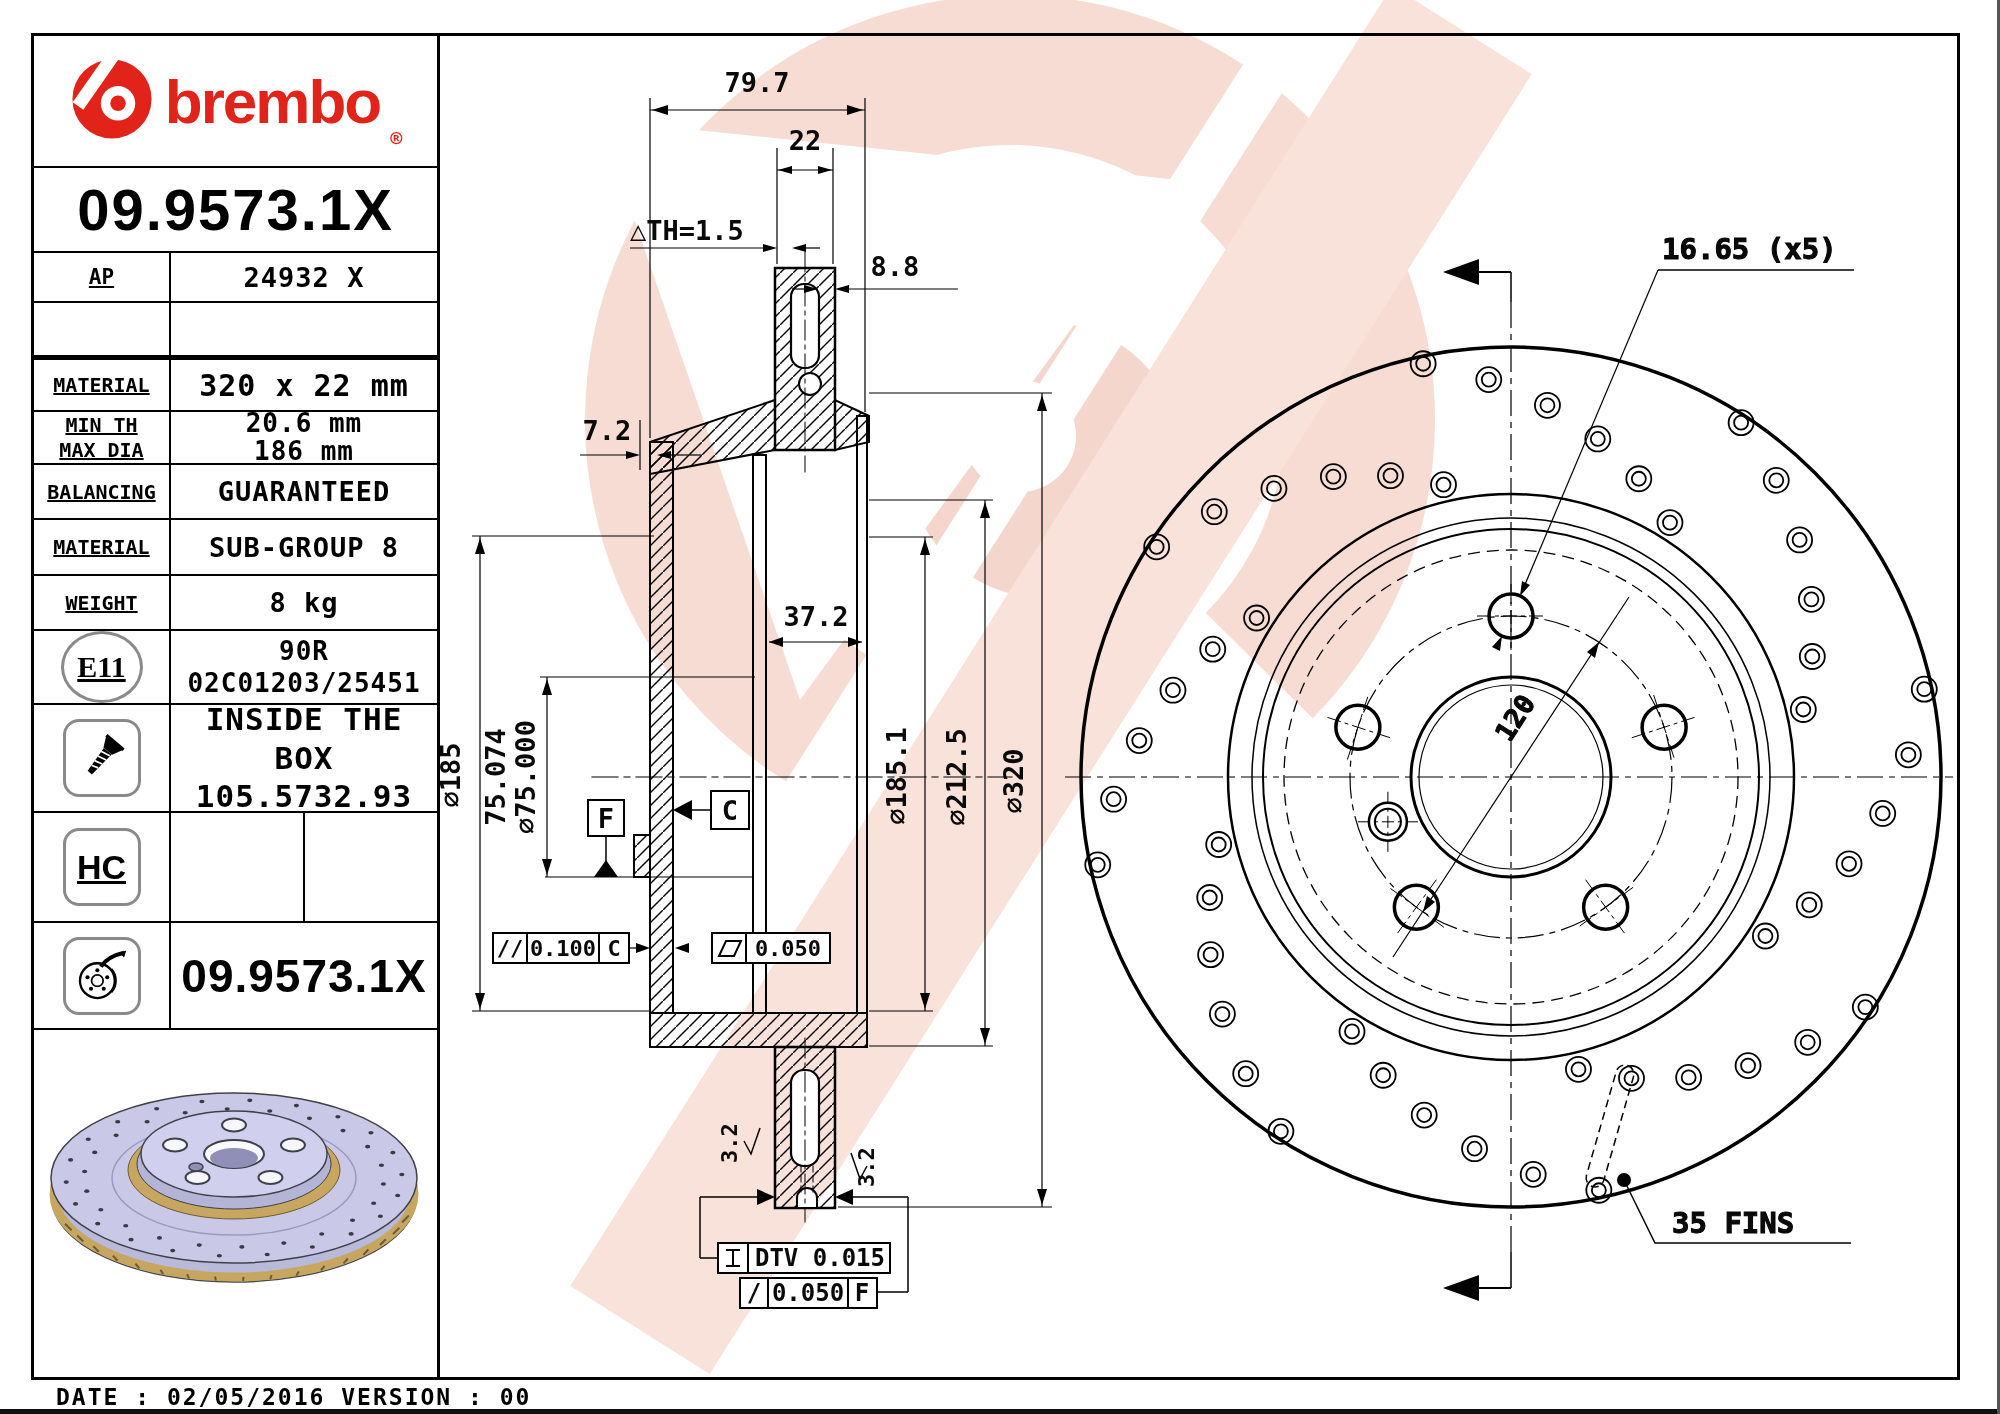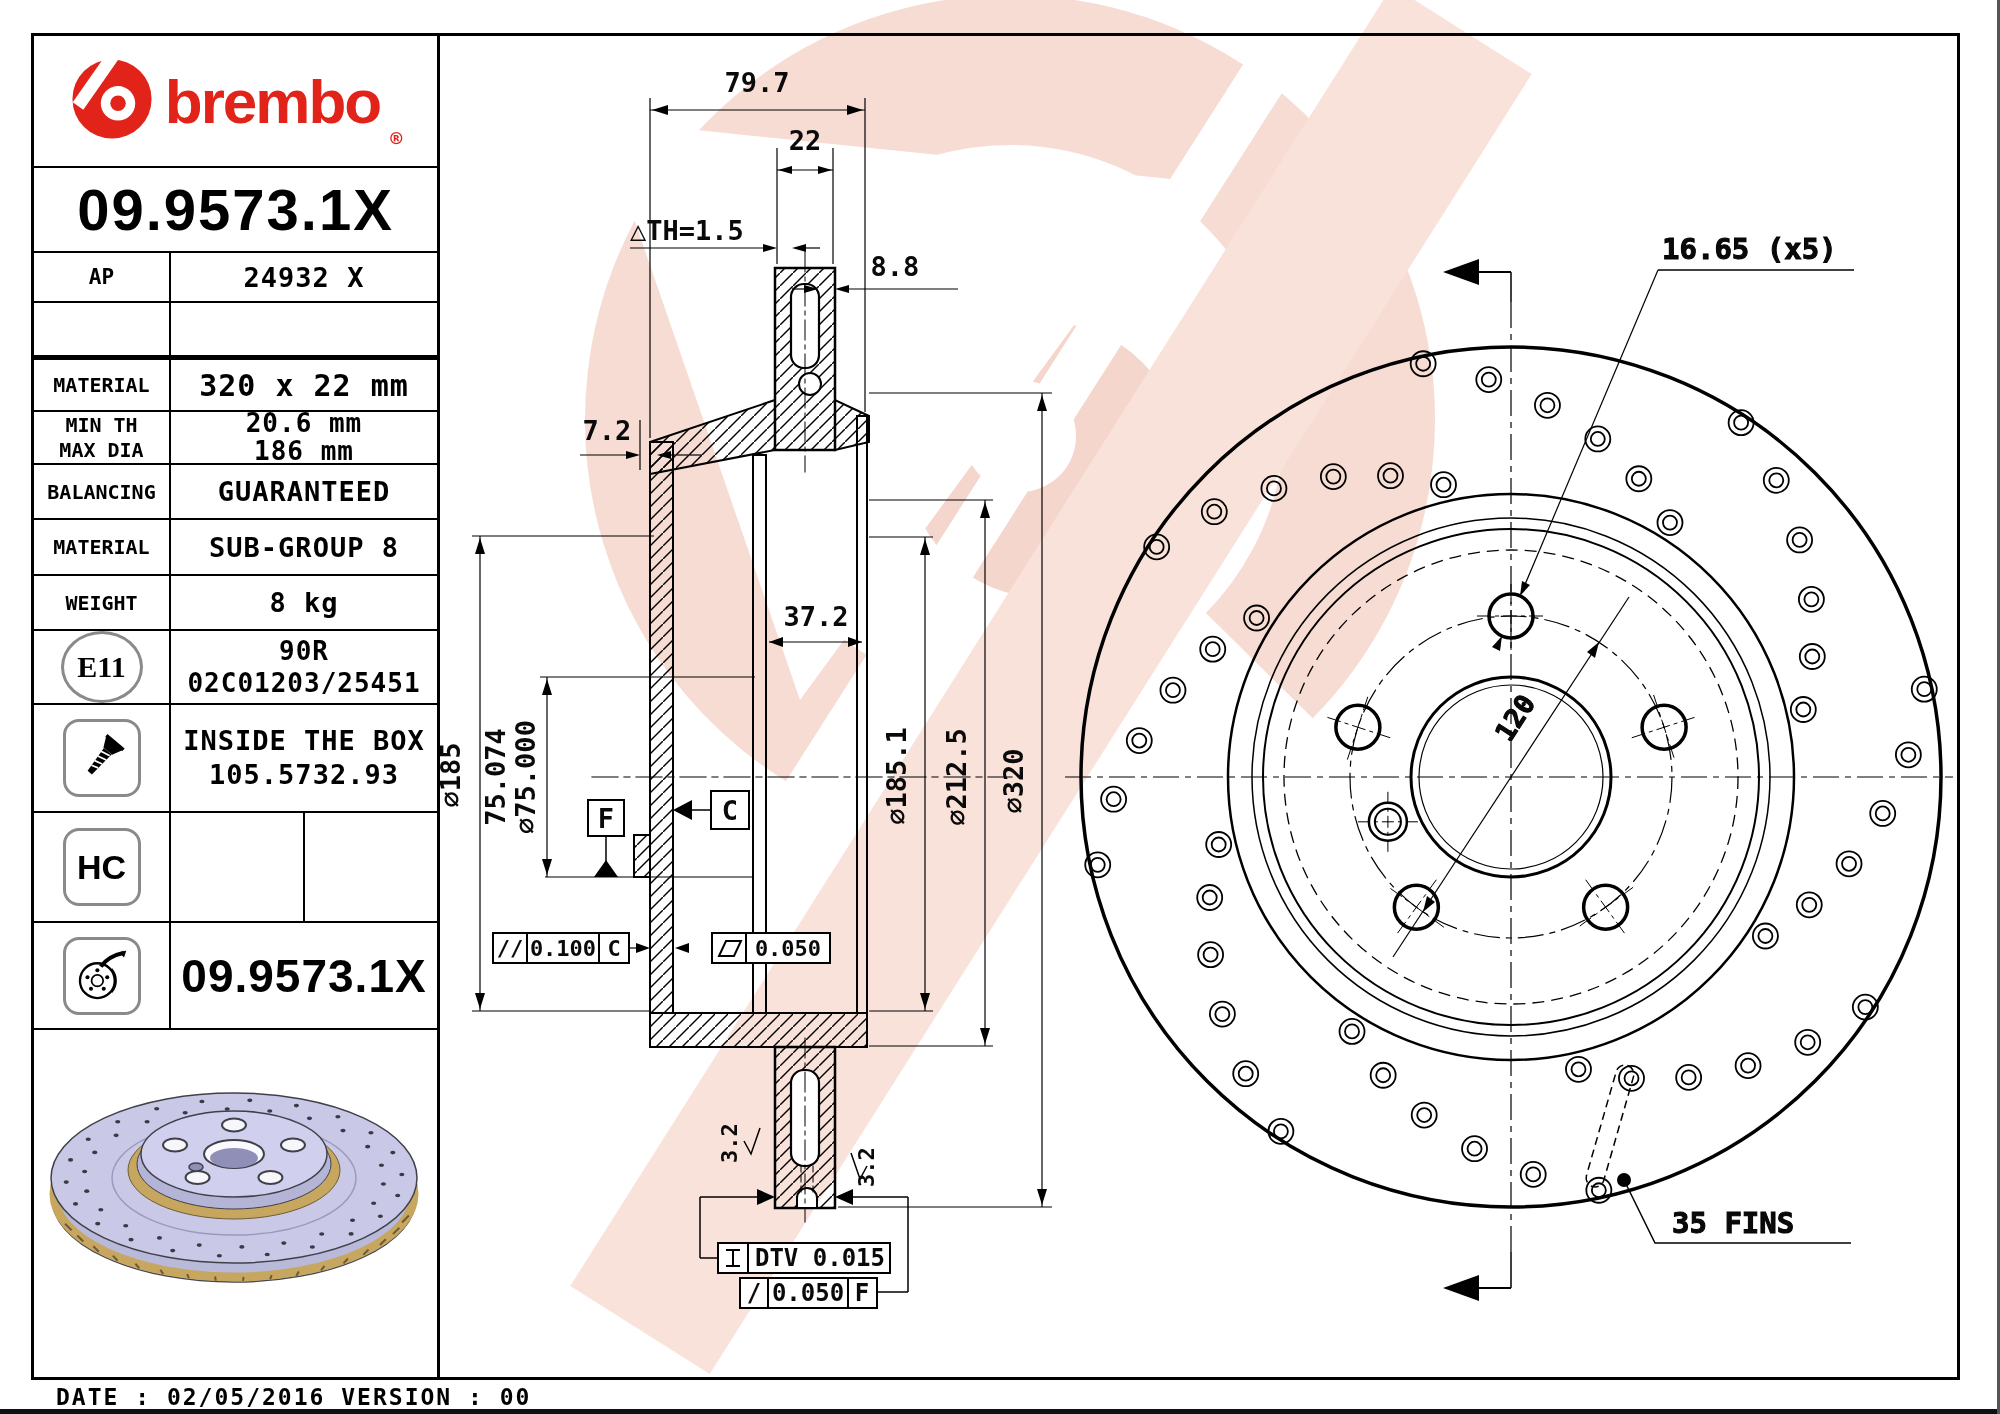--- a/index.html
+++ b/index.html
@@ -7,21 +7,21 @@
   .sheet{position:absolute;inset:0;background:#fff;}
   svg.main{position:absolute;left:0;top:0;z-index:1;}
   .frame{position:absolute;left:31px;top:33px;width:1929px;height:1347px;border:3px solid #000;
     box-sizing:border-box;z-index:3;pointer-events:none;}
   
   .infotable{position:absolute;left:31px;top:33px;width:409px;height:1347px;background:#fff;
     border:3px solid #000;box-sizing:border-box;z-index:4;display:flex;flex-direction:column;}
   .row{display:flex;border-bottom:2px solid #000;box-sizing:border-box;flex:none;}
   .row:last-child{border-bottom:none;}
   .lab{width:137px;border-right:2px solid #000;box-sizing:border-box;display:flex;
-    flex-direction:column;align-items:center;justify-content:center;font-weight:700;font-size:21px;}
+    flex-direction:column;align-items:center;justify-content:center;font-weight:700;font-size:21px;text-decoration:underline;}
   .val{flex:1;display:flex;flex-direction:column;align-items:center;justify-content:center;
     font-weight:700;font-size:27px;letter-spacing:1px;}
   .logo-row{height:132px;align-items:center;justify-content:center;display:flex;gap:10px;text-align:right;}
   .brandword{font-family:"Liberation Sans",sans-serif;font-weight:900;font-size:62px;color:#e2231a;
     letter-spacing:-2px;}
   .regmark{color:#e2231a;font-size:20px;font-weight:700;align-self:flex-end;margin-bottom:16px;}
   .pn-row{height:85px;display:flex;align-items:center;justify-content:center;}
   .pn{font-family:"Liberation Sans",sans-serif;font-weight:700;font-size:58px;letter-spacing:2px;}
   .thickline{border-bottom:5px solid #000;}
   .badge-circle{width:76px;height:76px;border:3px solid #8a8a8a;border-radius:50%;display:flex;
@@ -455,21 +455,21 @@
             <g stroke="#fff" stroke-width="3">
               <line x1="41" y1="42" x2="58" y2="38"></line>
                   <line x1="42" y1="52" x2="58" y2="48"></line>
               <line x1="43" y1="62" x2="57" y2="58"></line>
                   <line x1="44" y1="72" x2="56" y2="68"></line>
             </g>
           </g>
         </svg>
       </div>
     </div>
-    <div class="val two-line" style="font-size:27px">
+    <div class="val two-line" style="font-size:31px">
       <span>INSIDE THE BOX</span>
       <span>105.5732.93</span>
     </div>
   </div>
   <div class="row" style="height:110px">
     <div class="lab">
       <div class="badge-square">HC</div>
     </div>
     <div class="hc-split">
           <div class="hc-cell-a"></div>

